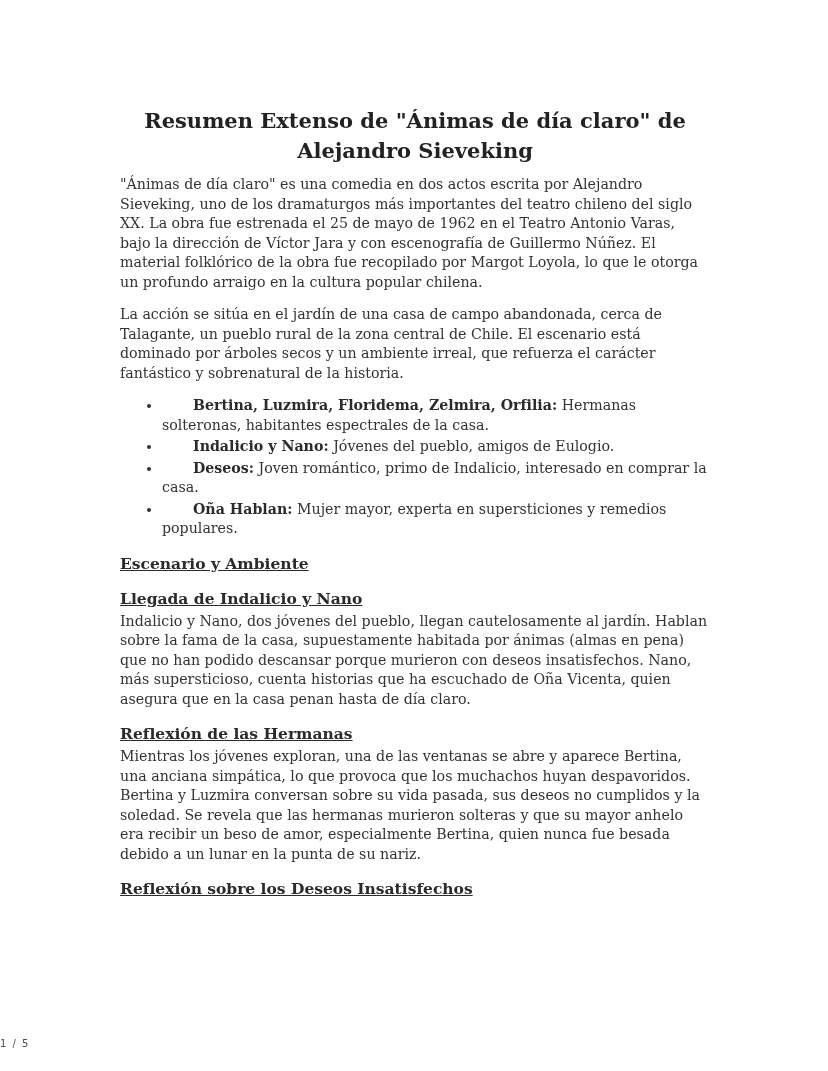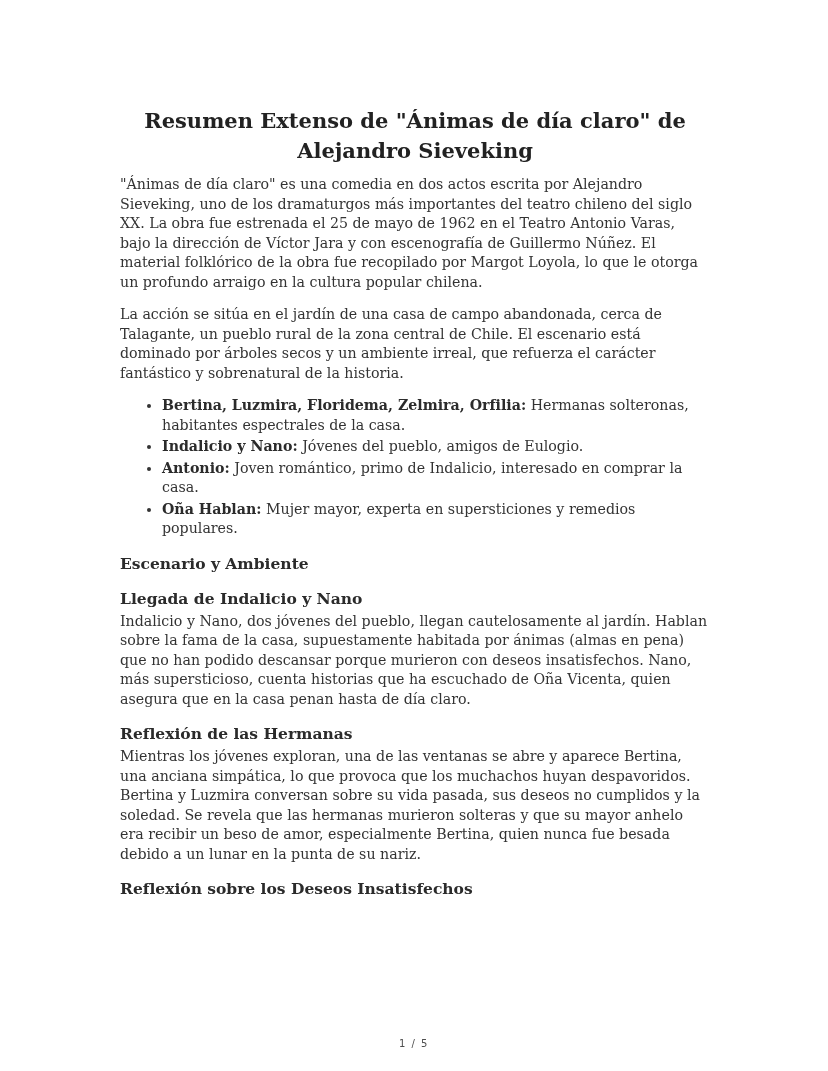--- a/index.html
+++ b/index.html
@@ -32,46 +32,47 @@
     font-weight: bold;
     color: #222222;
     margin: 17px 0 7px 0;
   }
   h3.sub-heading {
     font-size: 15.5px;
     line-height: 21px;
     font-weight: bold;
     color: #2b2b2b;
     margin: 14px 0 3px 0;
+    text-decoration: underline;
   }
   p.body-text {
     font-size: 14.2px;
     line-height: 19.5px;
     margin: 0 0 13px 0;
     color: #333333;
   }
   ul.char-list {
     margin: 2px 0 14px 0;
     padding-left: 42px;
   }
   ul.char-list li {
     font-size: 14.2px;
     line-height: 19.5px;
     margin-bottom: 2px;
   }
   ul.char-list .term {
     font-weight: bold;
     color: #2b2b2b;
+    margin-left: 31px;
   }
   .footer {
     position: absolute;
     left: 0;
     right: 0;
     bottom: 22px;
-    text-align: center;
     font-family: "DejaVu Sans", "Liberation Sans", sans-serif;
     font-size: 10px;
     letter-spacing: 1.5px;
     color: #4d4d4d;
   }
 </style>
 </head>
 <body>
 
 <div class="page">
@@ -85,21 +86,21 @@
 
 
   <ul class="char-list">
     <li>
       <span class="term">Bertina, Luzmira, Floridema, Zelmira, Orfilia:</span><span class="desc"> Hermanas solteronas, habitantes espectrales de la casa.</span>
     </li>
     <li>
       <span class="term">Indalicio y Nano:</span><span class="desc"> Jóvenes del pueblo, amigos de Eulogio.</span>
     </li>
     <li>
-      <span class="term">Antonio:</span><span class="desc"> Joven romántico, primo de Indalicio, interesado en comprar la casa.</span>
+      <span class="term">Deseos:</span><span class="desc"> Joven romántico, primo de Indalicio, interesado en comprar la casa.</span>
     </li>
     <li>
       <span class="term">Oña Hablan:</span><span class="desc"> Mujer mayor, experta en supersticiones y remedios populares.</span>
     </li>
   </ul>
 
 
   <h3 class="sub-heading">Escenario y Ambiente</h3>
 
   <h3 class="sub-heading">Llegada de Indalicio y Nano</h3>

